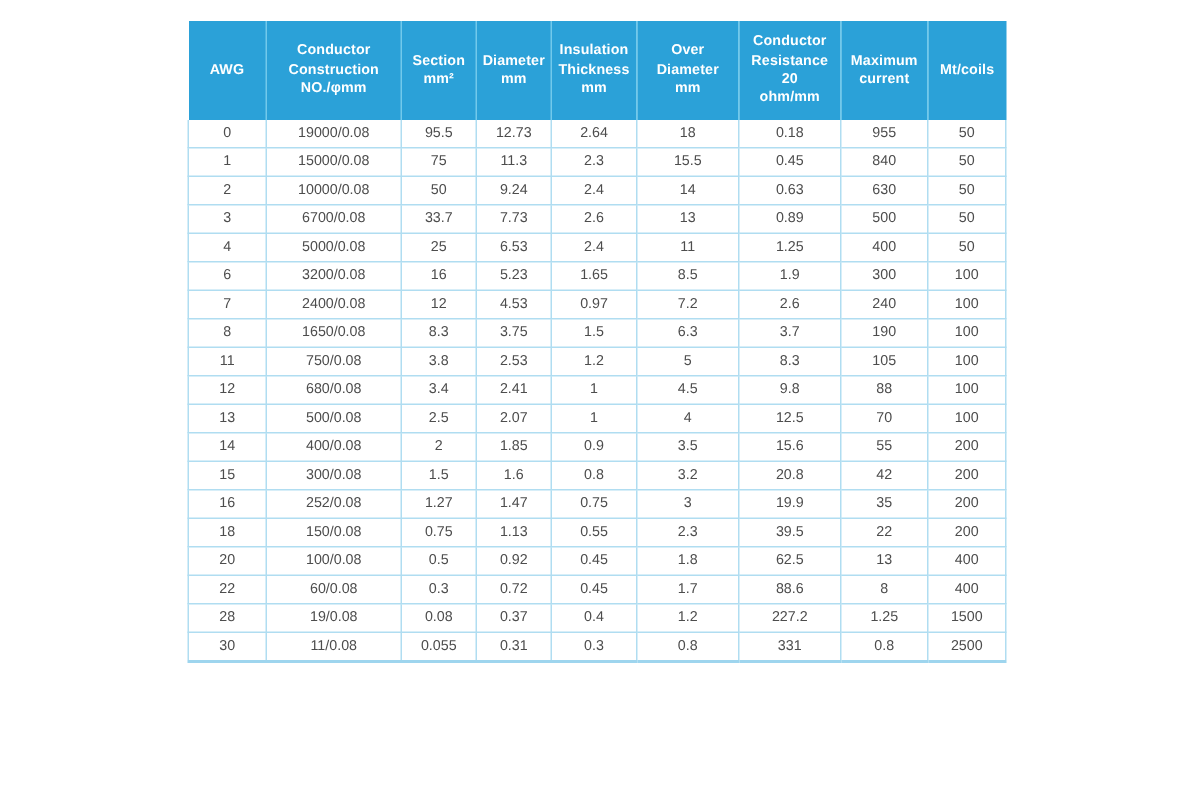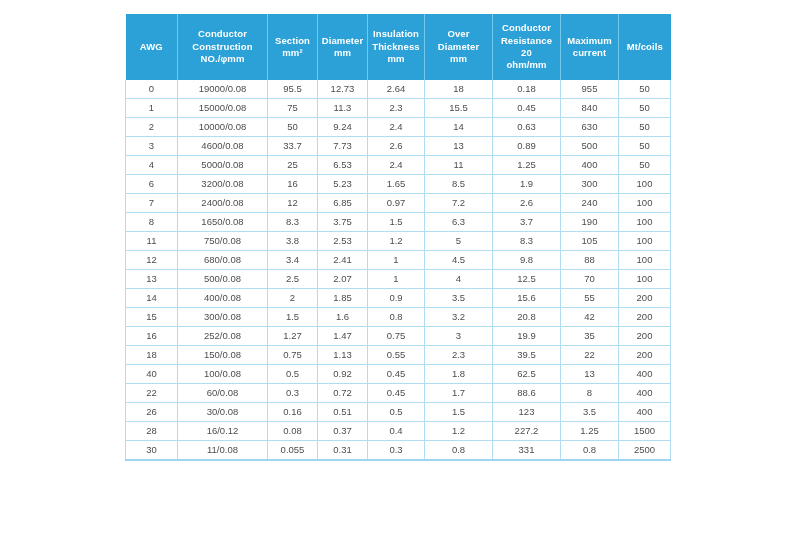--- a/index.html
+++ b/index.html
@@ -138,21 +138,21 @@
           <td>50</td>
           <td>9.24</td>
           <td>2.4</td>
           <td>14</td>
           <td>0.63</td>
           <td>630</td>
           <td>50</td>
         </tr>
         <tr>
           <td>3</td>
-          <td>4600/0.08</td>
+          <td>6700/0.08</td>
           <td>33.7</td>
           <td>7.73</td>
           <td>2.6</td>
           <td>13</td>
           <td>0.89</td>
           <td>500</td>
           <td>50</td>
         </tr>
         <tr>
           <td>4</td>
@@ -173,21 +173,21 @@
           <td>1.65</td>
           <td>8.5</td>
           <td>1.9</td>
           <td>300</td>
           <td>100</td>
         </tr>
         <tr>
           <td>7</td>
           <td>2400/0.08</td>
           <td>12</td>
-          <td>6.85</td>
+          <td>4.53</td>
           <td>0.97</td>
           <td>7.2</td>
           <td>2.6</td>
           <td>240</td>
           <td>100</td>
         </tr>
         <tr>
           <td>8</td>
           <td>1650/0.08</td>
           <td>8.3</td>
@@ -269,21 +269,21 @@
           <td>150/0.08</td>
           <td>0.75</td>
           <td>1.13</td>
           <td>0.55</td>
           <td>2.3</td>
           <td>39.5</td>
           <td>22</td>
           <td>200</td>
         </tr>
         <tr>
-          <td>40</td>
+          <td>20</td>
           <td>100/0.08</td>
           <td>0.5</td>
           <td>0.92</td>
           <td>0.45</td>
           <td>1.8</td>
           <td>62.5</td>
           <td>13</td>
           <td>400</td>
         </tr>
         <tr>
@@ -291,33 +291,22 @@
           <td>60/0.08</td>
           <td>0.3</td>
           <td>0.72</td>
           <td>0.45</td>
           <td>1.7</td>
           <td>88.6</td>
           <td>8</td>
           <td>400</td>
         </tr>
         <tr>
-          <td>26</td>
-          <td>30/0.08</td>
-          <td>0.16</td>
-          <td>0.51</td>
-          <td>0.5</td>
-          <td>1.5</td>
-          <td>123</td>
-          <td>3.5</td>
-          <td>400</td>
-        </tr>
-        <tr>
           <td>28</td>
-          <td>16/0.12</td>
+          <td>19/0.08</td>
           <td>0.08</td>
           <td>0.37</td>
           <td>0.4</td>
           <td>1.2</td>
           <td>227.2</td>
           <td>1.25</td>
           <td>1500</td>
         </tr>
         <tr>
           <td>30</td>

